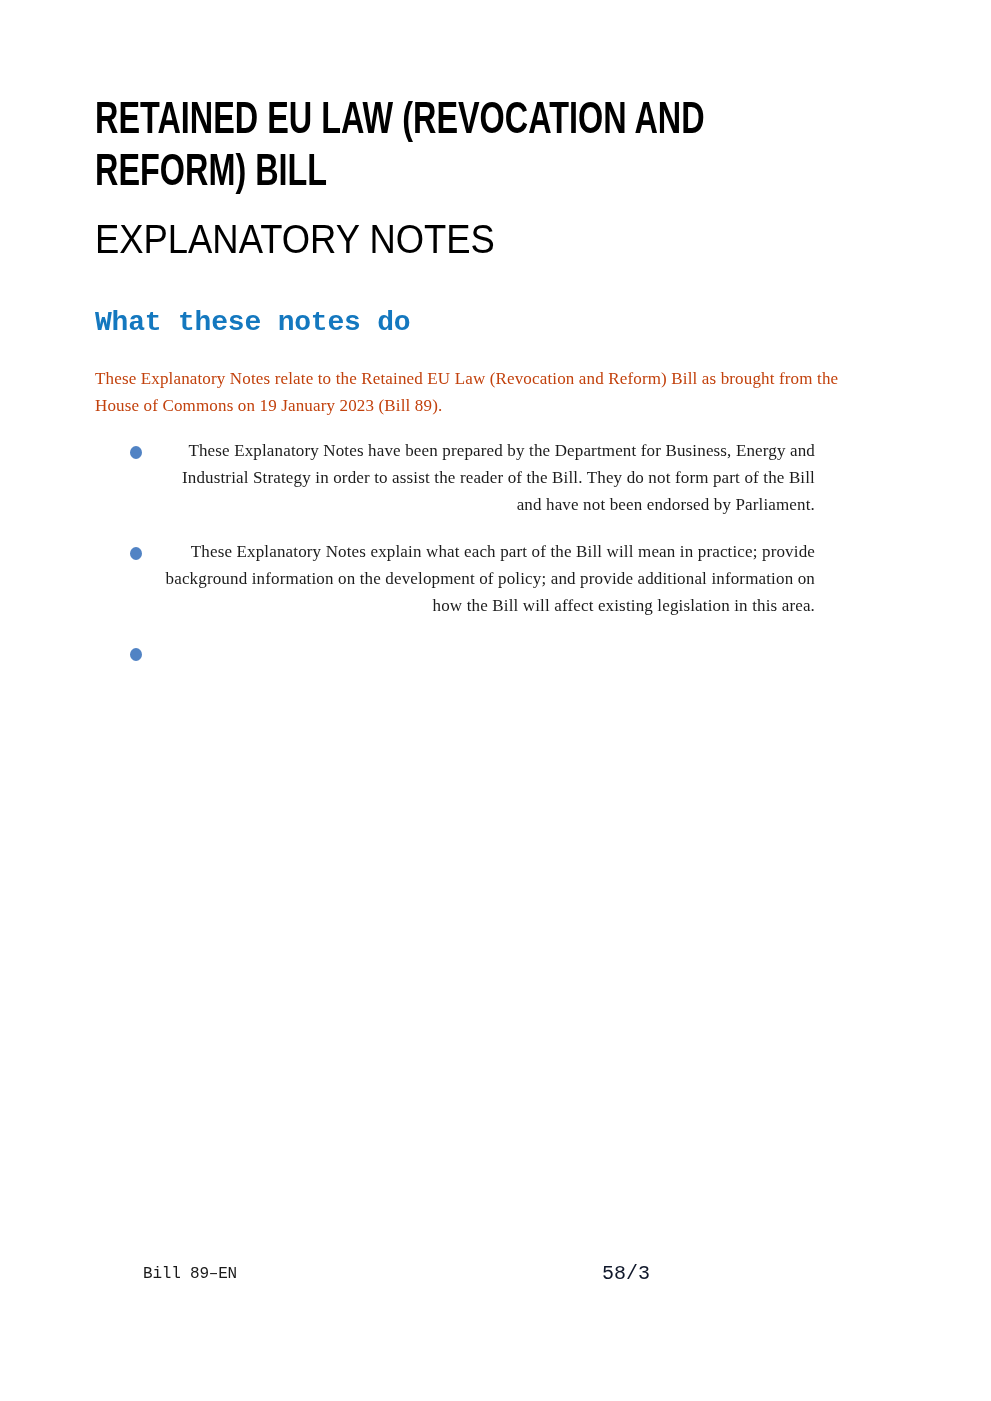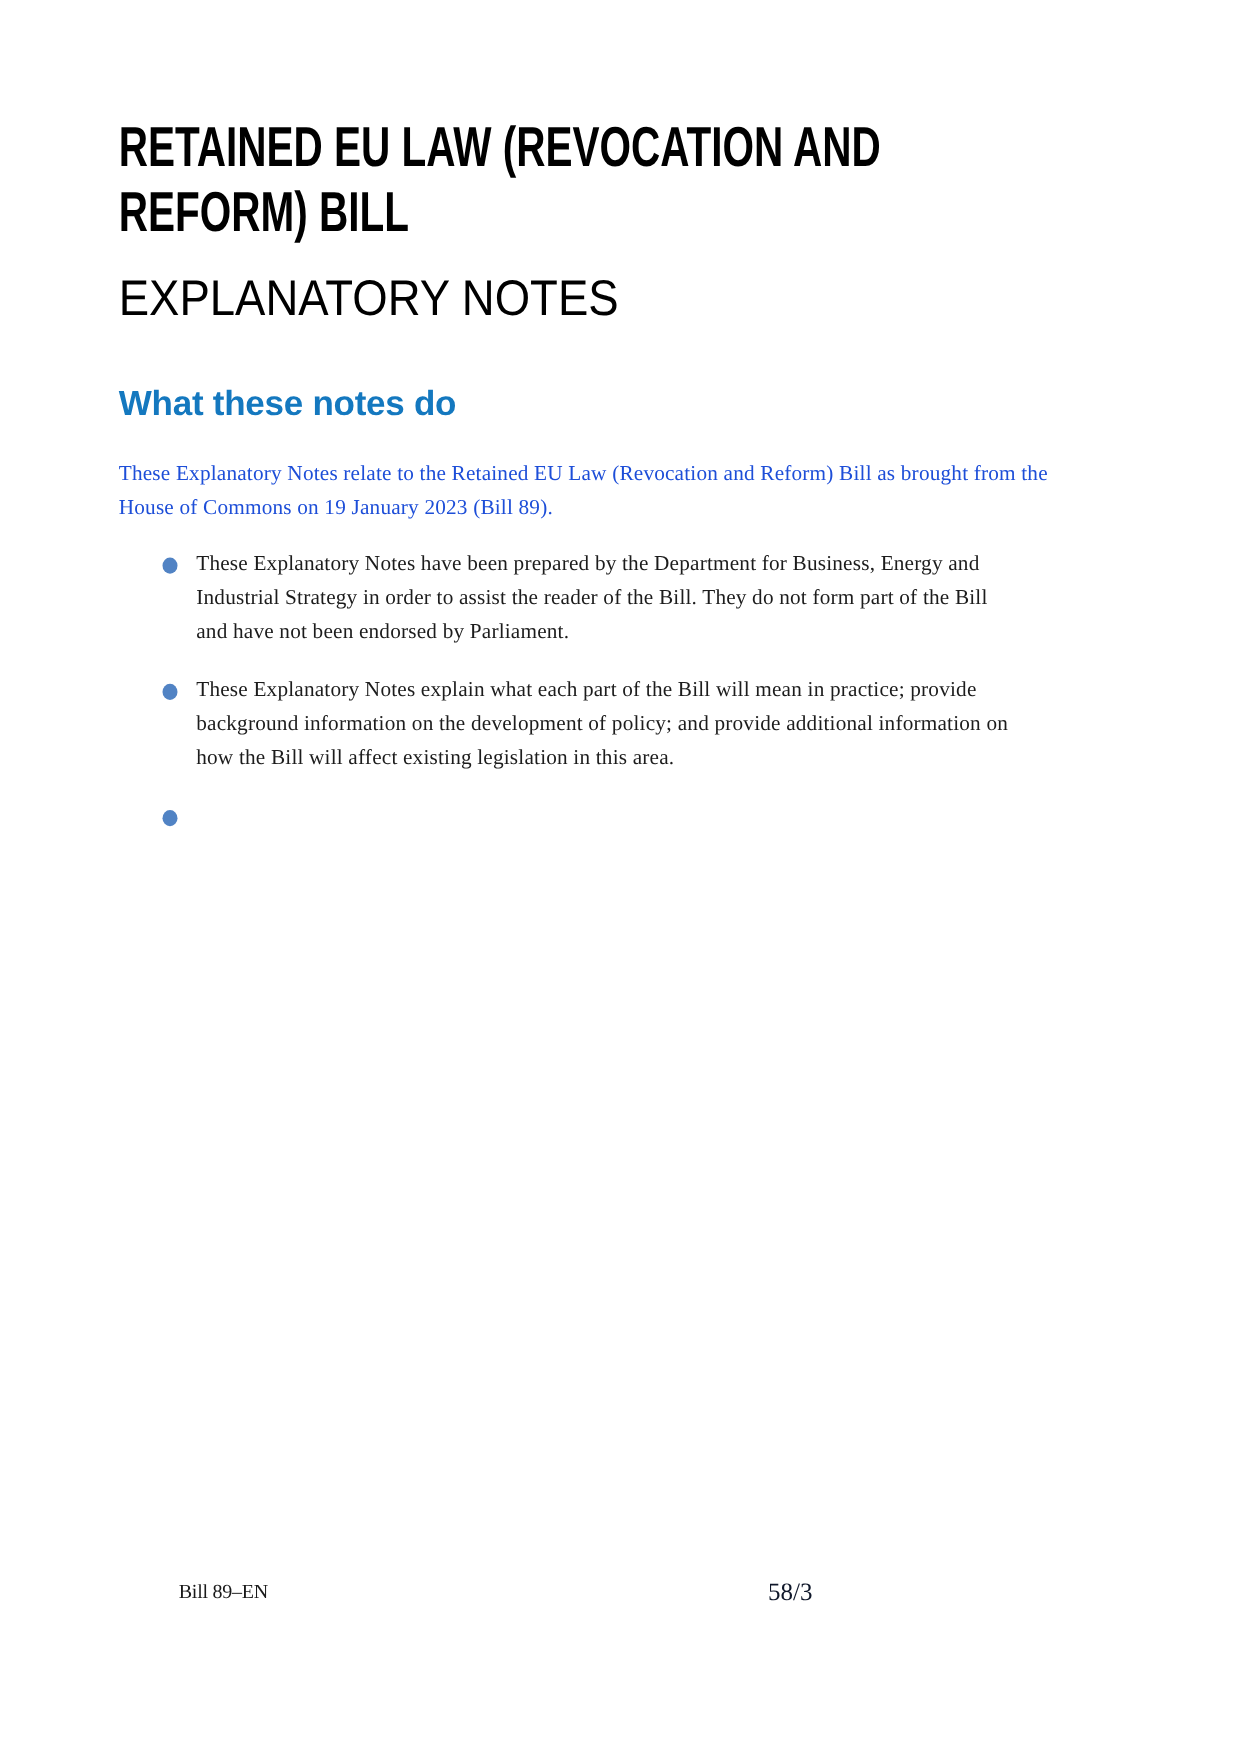--- a/index.html
+++ b/index.html
@@ -66,60 +66,61 @@
   
   .intro-paragraph {
     position: absolute;
     left: 95px;
     top: 361px;
     width: 762px;
     font-family: "Liberation Serif", serif;
     font-size: 17px;
     line-height: 27px;
     letter-spacing: 0.15px;
-    color: #1d4ed8;
+    color: #c2410c;
     text-align: left;
   }
 
   .notes-list {
     position: absolute;
     left: 95px;
     top: 433px;
     width: 720px;
     list-style: none;
   }
 
   .notes-list li {
     position: relative;
     padding-left: 62px;
     margin-bottom: 20px;
     font-family: "Liberation Serif", serif;
     font-size: 17px;
     line-height: 27px;
     letter-spacing: 0.15px;
     color: #1c1c1c;
+    text-align: right;
   }
 
   .bullet-dot {
     position: absolute;
     left: 35px;
     top: 9px;
     width: 12px;
     height: 13px;
     border-radius: 50%;
     display: inline-block;
   }
 
   .page-footer {
     position: absolute;
     left: 0;
     top: 1260px;
     width: 841px;
     height: 22px;
-    font-family: Liberation Serif, serif;
+    font-family: Liberation Mono, monospace;
     font-size: 16px;
     line-height: 20px;
   }
 
   .footer-bill-number {
     position: absolute;
     left: 143px;
     top: 0;
     color: #1a1a1a;
     letter-spacing: -0.2px;
@@ -136,21 +137,21 @@
 </head>
 <body>
 
 <main class="page">
 
   <h1 class="bill-title">RETAINED EU LAW (REVOCATION AND
 REFORM) BILL</h1>
 
   <h2 class="doc-subtitle">EXPLANATORY NOTES</h2>
 
-  <h3 class="section-heading" style="color: rgb(20, 120, 191);">What these notes do</h3>
+  <h3 class="section-heading" style="color: rgb(20, 120, 191); font-family: Liberation Mono, monospace;">What these notes do</h3>
 
   <p class="intro-paragraph">These Explanatory Notes relate to the Retained EU Law (Revocation and Reform) Bill as brought from the House of Commons on 19 January 2023 (Bill 89).</p>
 
   <ul class="notes-list">
     <li>
       <span class="bullet-dot" style="background: rgb(81, 131, 196);"></span>
       <span>These Explanatory Notes have been prepared by the Department for Business, Energy and Industrial Strategy in order to assist the reader of the Bill. They do not form part of the Bill and have not been endorsed by Parliament.</span>
     </li>
     <li>
       <span class="bullet-dot" style="background: rgb(81, 131, 196);"></span>

